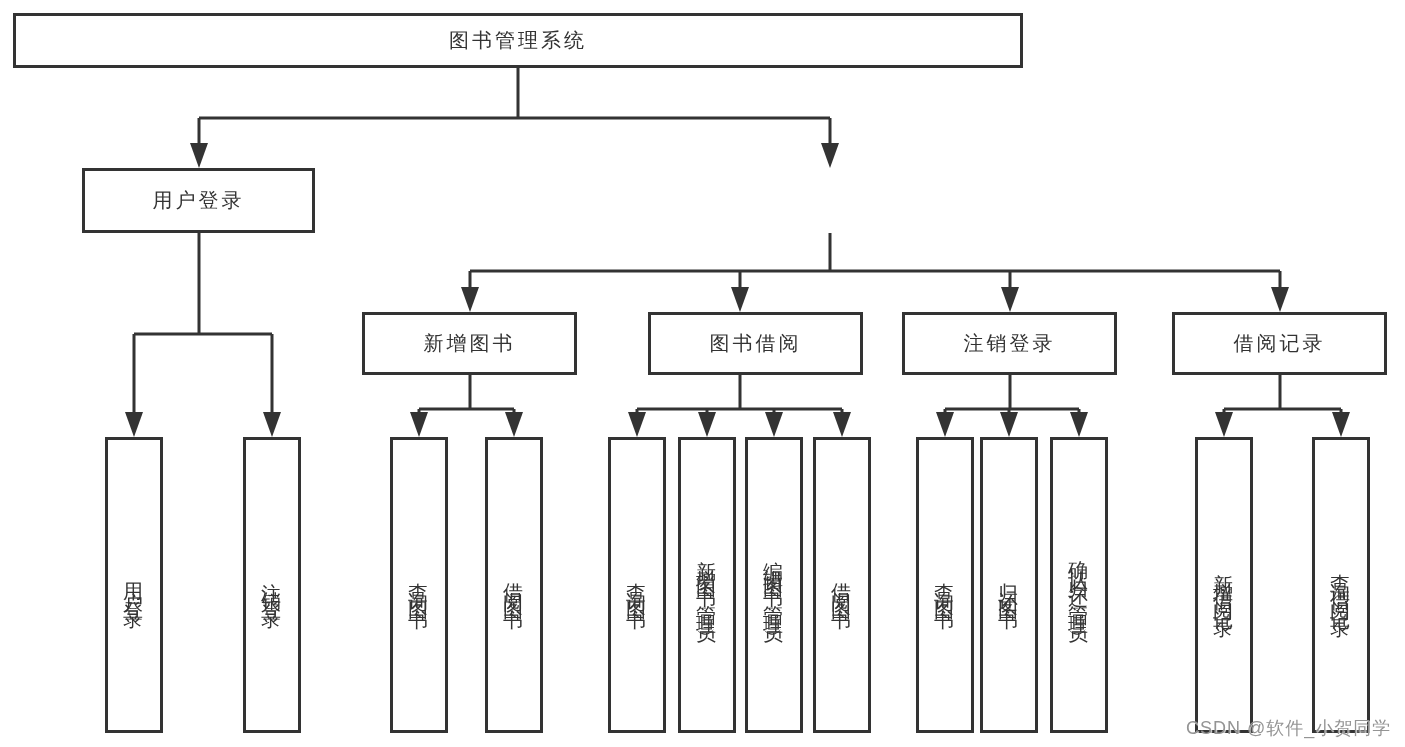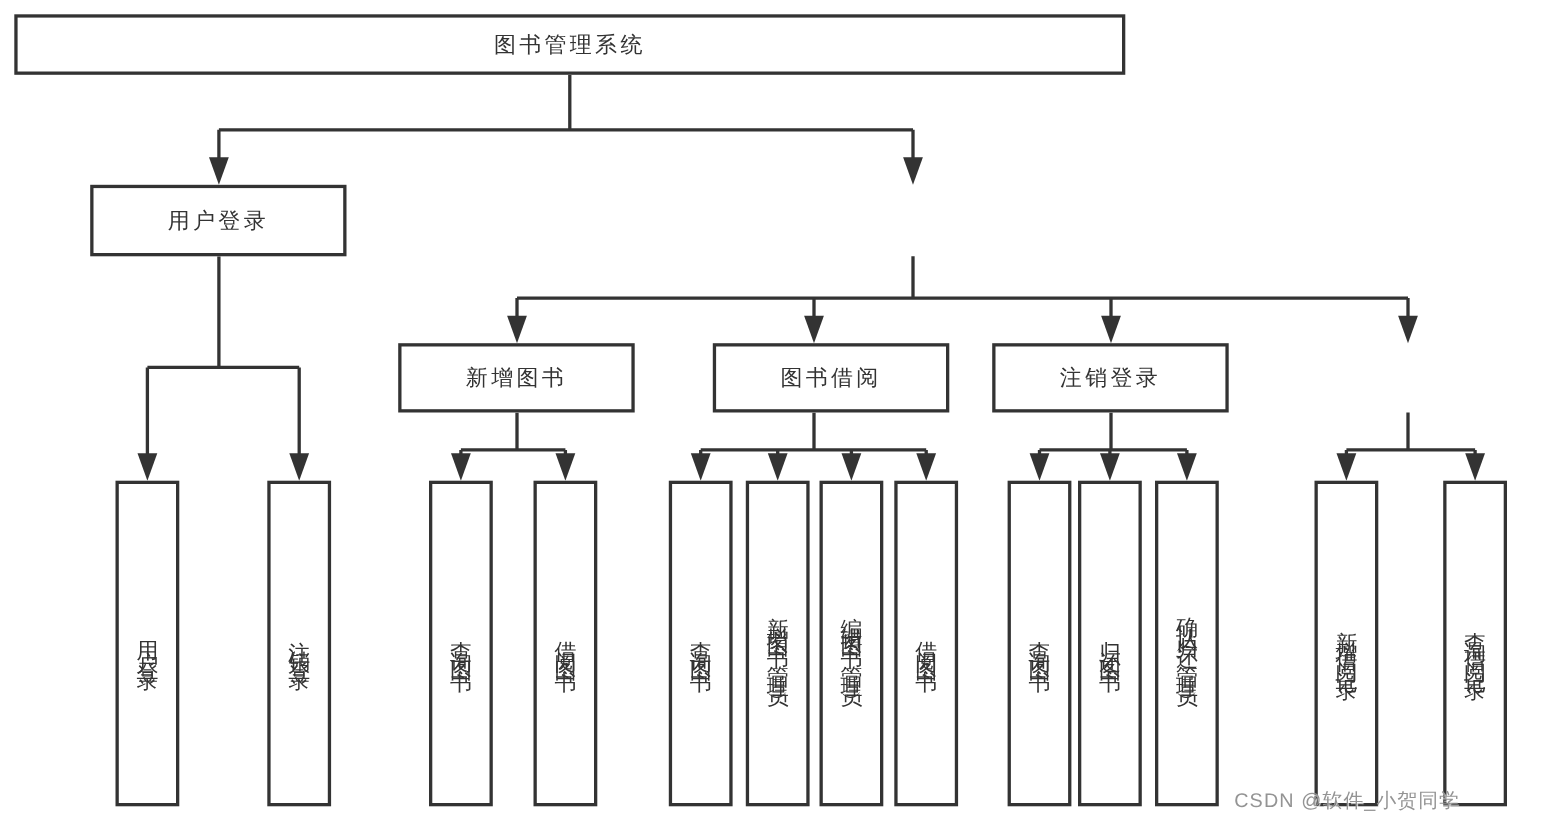--- a/index.html
+++ b/index.html
@@ -53,21 +53,21 @@
   }
   .lf01 { left: 105px; }  .lf02 { left: 243px; }
   .lf03 { left: 390px; }  .lf04 { left: 485px; }
   .lf05 { left: 608px; }  .lf06 { left: 678px; }
   .lf07 { left: 745px; }  .lf08 { left: 813px; }
   .lf09 { left: 916px; }  .lf10 { left: 980px; }
   .lf11 { left: 1050px; }
   .lf12 { left: 1195px; } .lf13 { left: 1312px; }
   .watermark {
     position: absolute;
-    left: 1122px;
+    left: 1186px;
     top: 716px;
     z-index: 5;
     font-size: 18px;
     color: #949494;
     letter-spacing: 1px;
     text-shadow: 1px 1px 1px rgba(255,255,255,0.85);
     white-space: nowrap;
   }
 </style>
 </head>
@@ -118,20 +118,23 @@
 
   <div class="box l3 l3a">
     <span class="lbl">新增图书</span>
   </div>
   <div class="box l3 l3b">
     <span class="lbl">图书借阅</span>
   </div>
   <div class="box l3 l3c">
     <span class="lbl">注销登录</span>
   </div>
+  <div class="box l3 l3d">
+    <span class="lbl">借阅记录</span>
+  </div>
 
   <div class="box leaf lf01">
     <span class="lbl">用户登录</span>
   </div>
   <div class="box leaf lf02">
     <span class="lbl">注销登录</span>
   </div>
 
   <div class="box leaf lf03">
     <span class="lbl">查询图书</span>

